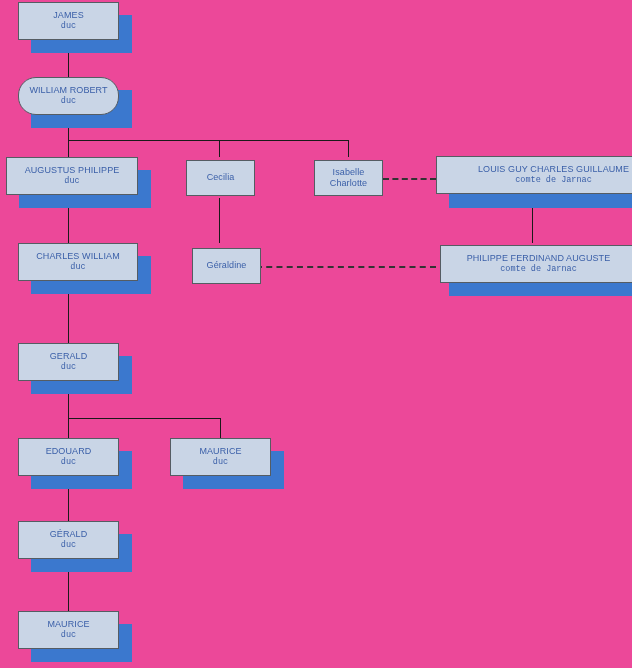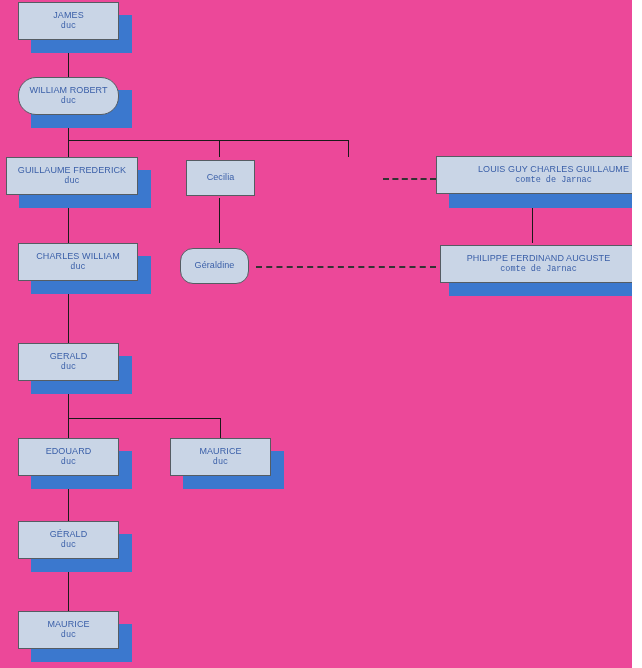--- a/index.html
+++ b/index.html
@@ -118,40 +118,44 @@
     <span class="name">JAMES</span>
     <span class="sub">duc</span>
   </div>
 
   <div class="node" style="left:18px; top:77px; width:101px; height:38px;border-radius:18px;">
     <span class="name">WILLIAM ROBERT</span>
     <span class="sub">duc</span>
   </div>
 
   <div class="node" style="left:6px; top:157px; width:132px; height:38px;">
-    <span class="name">GUILLAUME FREDERICK</span>
+    <span class="name">AUGUSTUS PHILIPPE</span>
     <span class="sub">duc</span>
   </div>
 
   <div class="node" style="left:186px; top:160px; width:69px; height:36px;">
     <span class="name">Cecilia</span>
   </div>
 
+  <div class="node two-line-name" style="left:314px; top:160px; width:69px; height:36px;">
+    <span class="name">Isabelle</span>
+    <span class="name">Charlotte</span>
+  </div>
 
   <div class="node" style="left:436px; top:156px; width:197px; height:38px;padding-left:38px;">
     <span class="name">LOUIS GUY CHARLES GUILLAUME</span>
     <span class="sub">comte de Jarnac</span>
   </div>
 
   <div class="node" style="left:18px; top:243px; width:120px; height:38px;">
     <span class="name">CHARLES WILLIAM</span>
     <span class="sub">duc</span>
   </div>
 
-  <div class="node" style="left:180px; top:248px; width:69px; height:36px;border-radius:13px;">
+  <div class="node" style="left:192px; top:248px; width:69px; height:36px;">
     <span class="name">Géraldine</span>
   </div>
 
   <div class="node" style="left:440px; top:245px; width:197px; height:38px;">
     <span class="name">PHILIPPE FERDINAND AUGUSTE</span>
     <span class="sub">comte de Jarnac</span>
   </div>
 
   <div class="node" style="left:18px; top:343px; width:101px; height:38px;">
     <span class="name">GERALD</span>

